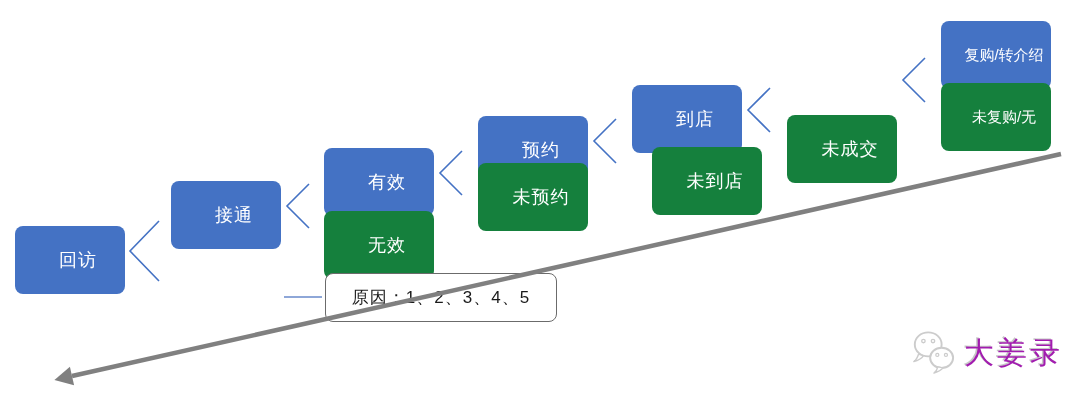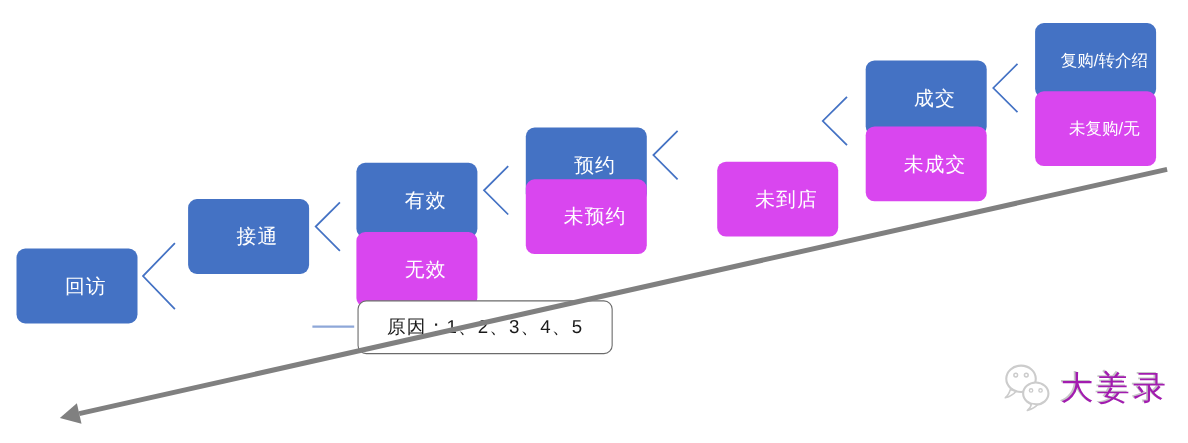--- a/index.html
+++ b/index.html
@@ -29,21 +29,21 @@
     align-items: center;
     justify-content: center;
     color: #ffffff;
     font-size: 18px;
     letter-spacing: 1px;
     white-space: nowrap;
     box-sizing: border-box;
     padding-left: 16px;
   }
   .stage-box.blue { background: #4472C4; }
-  .stage-box.gray { background: #d946ef; }
+  .stage-box.gray { background: #15803d; }
   .stage-box.small-text { font-size: 15px; letter-spacing: 0; }
   .note-box {
     position: absolute;
     left: 325px;
     top: 273px;
     width: 232px;
     height: 49px;
     border: 1.5px solid #6b6b6b;
     border-radius: 8px;
     background: #ffffff;
@@ -105,23 +105,23 @@
     <div class="stage-box blue" style="left:15px;top:226px">回访</div>
 
     <div class="stage-box blue" style="left:171px;top:181px">接通</div>
 
     <div class="stage-box blue" style="left:324px;top:148px">有效</div>
     <div class="stage-box gray" style="left:324px;top:211px">无效</div>
 
     <div class="stage-box blue" style="left:478px;top:116px">预约</div>
     <div class="stage-box gray" style="left:478px;top:163px">未预约</div>
 
+    <div class="stage-box blue" style="left:632px;top:85px">到店</div>
     <div class="stage-box gray" style="left:652px;top:147px">未到店</div>
 
-    <div class="stage-box blue" style="left:787px;top:55px">成交</div>
     <div class="stage-box gray" style="left:787px;top:115px">未成交</div>
 
     <div class="stage-box blue small-text" style="left:941px;top:21px">复购/转介绍</div>
     <div class="stage-box gray small-text" style="left:941px;top:83px">未复购/无</div>
   </div>
 
   <div class="note-box">原因：1、2、3、4、5</div>
 
   <svg class="svg-over" width="1080" height="403" viewBox="0 0 1080 403">
     <line x1="1061" y1="154" x2="72" y2="376" stroke="#808080" stroke-width="4.5"></line>

